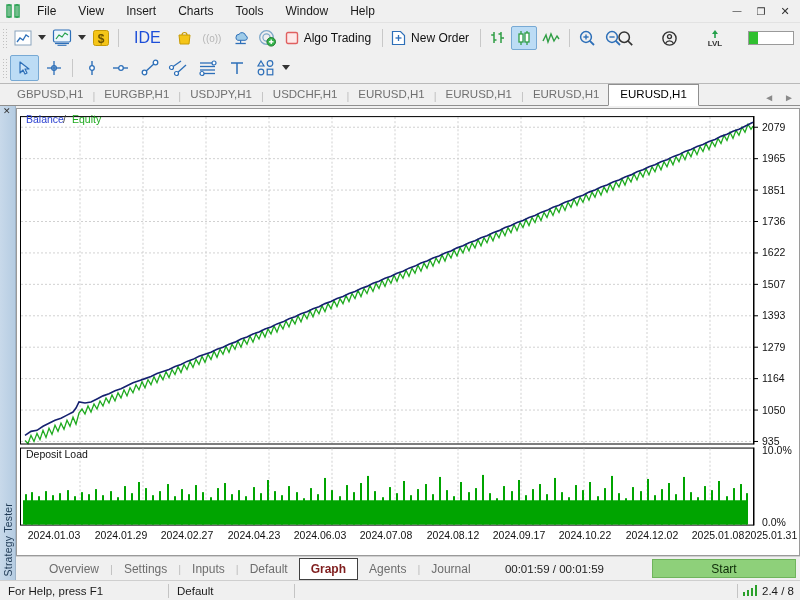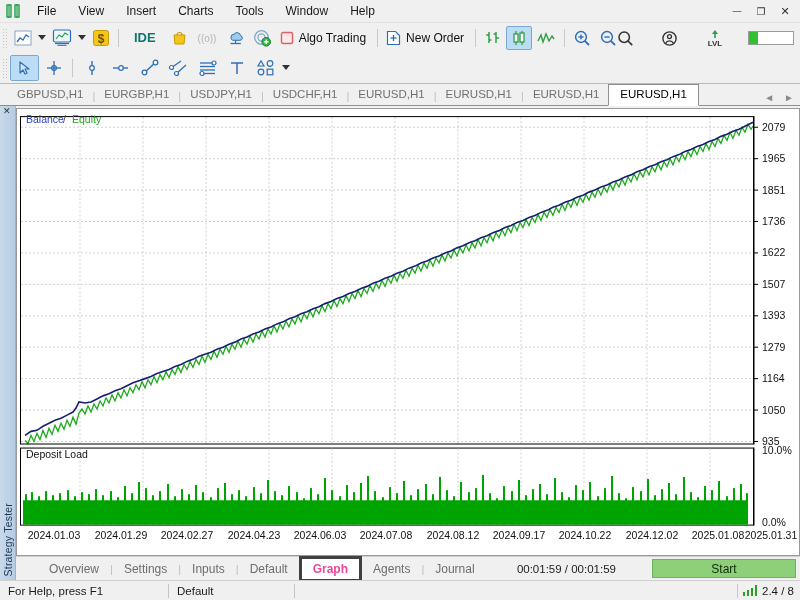--- a/index.html
+++ b/index.html
@@ -20,21 +20,21 @@
   .wctrl { width:22px; height:18px; display:flex; align-items:center; justify-content:center; font-size:11px; color:#333; }
 
   
   .toolbar { height:30px; display:flex; align-items:center; background:#f0f0f0; padding-left:2px;
              border-top:1px solid #e2e2e2; position:relative; }
   .tb-btn { height:24px; min-width:24px; display:flex; align-items:center; justify-content:center;
             padding:0 3px; border:1px solid transparent; border-radius:2px; }
   .tb-btn.active { background:#bcdcf5; border-color:#77a9d4; }
   .tb-caret { width:12px; display:flex; align-items:center; justify-content:center; }
   .tb-sep { width:1px; height:18px; background:#c8c8c8; margin:0 4px; }
-  .tb-text { font-size:13px; color:#0f766e; padding:0 7px;font-weight:bold; }
+  .tb-text { font-size:16px; color:#1d4ed8; padding:0 7px; }
   .tb-label { font-size:12px; color:#111; padding-left:5px; padding-right:3px; }
   .tb-grip { width:5px; height:20px; margin-right:3px;
              background-image:radial-gradient(#c0c0c0 1px, transparent 1px);
              background-size:3px 3px; }
   .tbar-right { position:absolute; right:6px; top:0; height:30px; display:flex; align-items:center; gap:19px; }
   .lvl-bar { width:46px; height:14px; border:1px solid #9a9a9a; background:#fff; display:flex; }
   .lvl-fill { width:9px; background:#30c030; }
 
   
   .toolbar2 { height:32px; display:flex; align-items:center; background:#f0f0f0;
@@ -64,22 +64,22 @@
 
   
   .graphwrap { flex:1; background:#fff; border:1px solid #9a9a9a; margin:2px 0 0 0; position:relative; min-height:0; }
   .graphwrap svg { display:block; width:100%; height:100%; }
 
   
   .ttabs { height:24px; background:#f0f0f0; display:flex; align-items:center; position:relative;
            border-top:1px solid #cfcfcf; padding-left:22px; }
   .ttab { font-size:12px; color:#6d6d6d; padding:3px 11px; line-height:16px; }
   .ttab-sep { color:#bdbdbd; font-size:11px; }
-  .ttab.active { color:#ec4899; background:#fff; border:3px solid #404040; font-weight:bold; padding:2px 11px; }
-  .ttabs-right { position:absolute; right:4px; top:2px; display:flex; align-items:center; gap:8px; }
+  .ttab.active { color:#7f1d1d; background:#fff; border:1px solid #404040; font-weight:bold; padding:2px 11px; }
+  .ttabs-right { position:absolute; right:4px; top:2px; display:flex; align-items:center; gap:20px; }
   .timer { font-size:11.5px; color:#222; padding-right:4px; }
   .start-btn { width:144px; height:19px; background:#8ed07a; border:1px solid #6fb45c;
                display:flex; align-items:center; justify-content:center; font-size:12px; color:#0d2b07;margin-left:24px; }
 
   
   .statusbar { height:20px; background:#f0f0f0; border-top:1px solid #cfcfcf;
                display:flex; align-items:center; font-size:11.5px; color:#1a1a1a; position:relative; }
   .sb-cell { padding:0 8px; height:20px; display:flex; align-items:center; }
   .sb-div { width:1px; height:14px; background:#c4c4c4; }
   .sb-right { position:absolute; right:4px; display:flex; align-items:center; gap:5px; }

